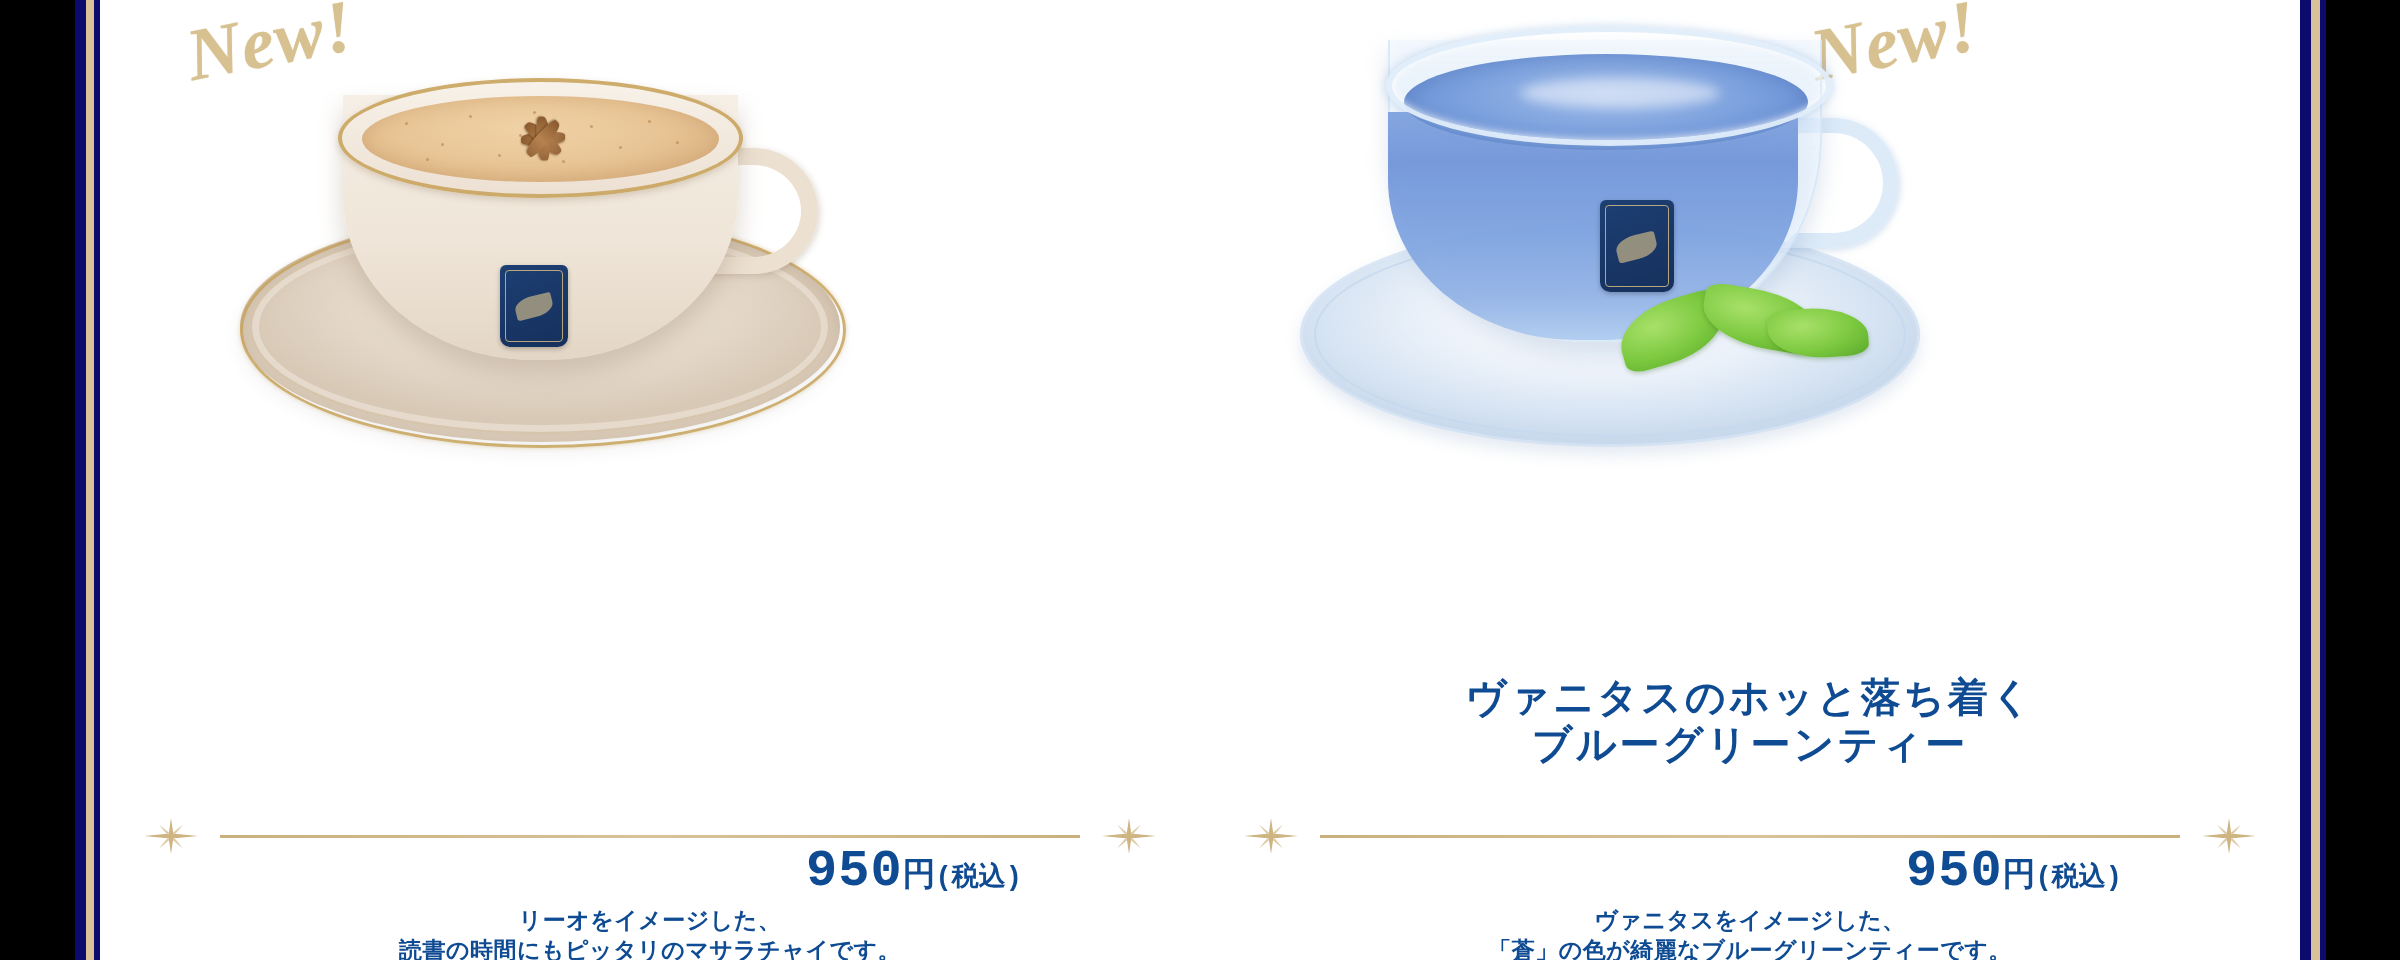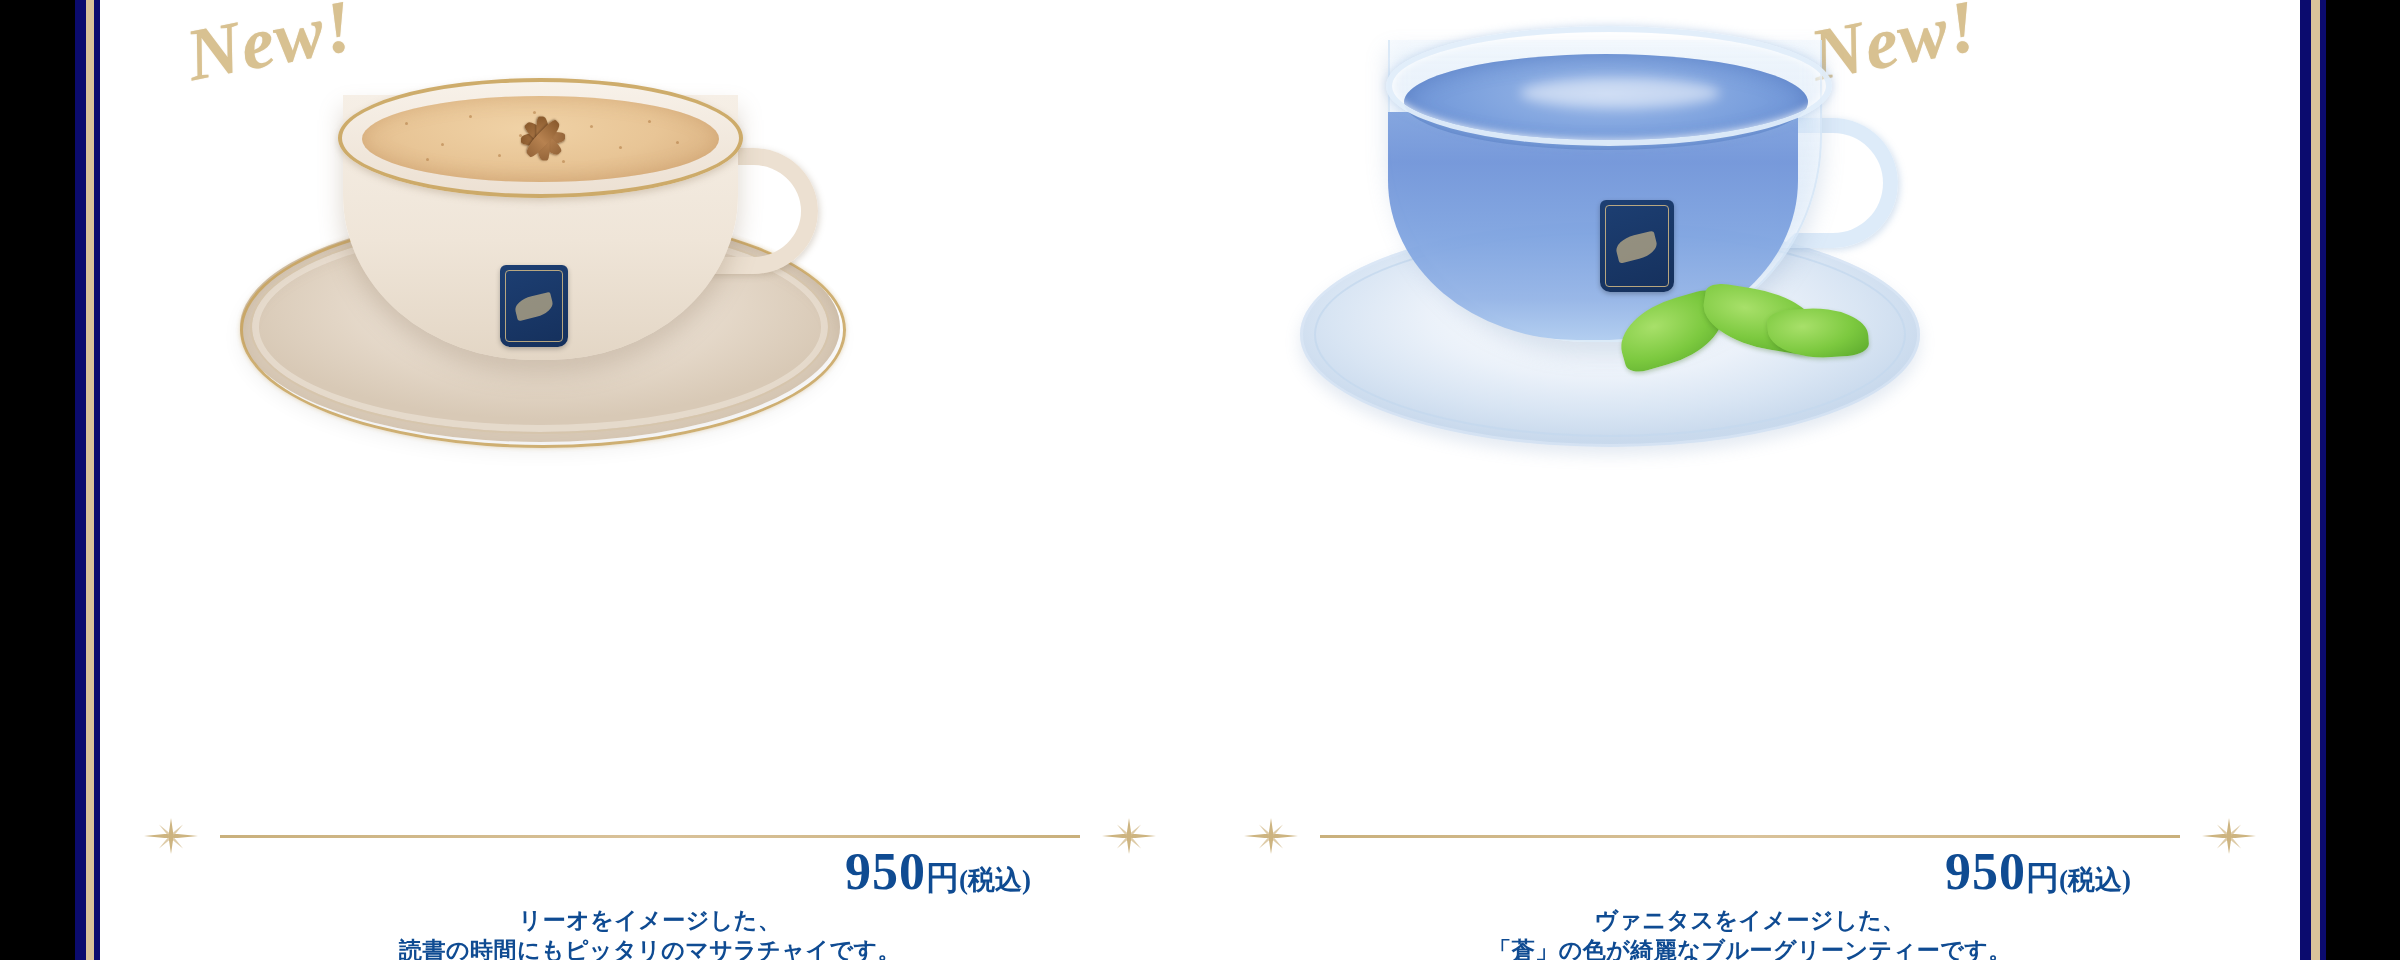--- a/index.html
+++ b/index.html
@@ -222,23 +222,23 @@
   }
   .spark i{
     position:absolute;left:50%;top:50%;width:34px;height:3px;
     margin:-1.5px 0 0 -17px;background:#d3bb8c;opacity:.75;
     clip-path:polygon(0 50%,40% 0,60% 0,100% 50%,60% 100%,40% 100%);
   }
   .spark i.d1{transform:rotate(45deg);}
   .spark i.d2{transform:rotate(-45deg);}
 
   .price{
-    position:absolute;right:169px;top:152px;
+    position:absolute;right:178px;top:152px;
     color:#0f4b92;white-space:nowrap;
-    font-family:Liberation Serif, serif;
+    font-family:Liberation Mono, monospace;
   }
   .price .num{font-size:52px;font-weight:700;letter-spacing:1px;}
   .price .yen{font-size:33px;font-weight:700;}
   .price .tax{font-size:27px;font-weight:700;}
 
   .desc{
     position:absolute;left:0;right:0;top:215px;text-align:center;
     color:#0f4b92;
     font-family:"Liberation Sans","DejaVu Sans",sans-serif;
     font-weight:700;font-size:23px;line-height:30px;
@@ -335,20 +335,22 @@
           <div class="mint">
             <i class="lf1"></i>
               <i class="lf2"></i>
               <i class="lf3"></i>
           </div>
           <div class="crest crest2"></div>
         </div>
       </div>
 
       <div class="info">
+        <div class="title">ヴァニタスのホッと落ち着く
+ブルーグリーンティー</div>
 
         <div class="rule">
           <span class="spark l">
               <i class="d1"></i>
               <i class="d2"></i>
             </span>
           <span class="line"></span>
           <span class="spark r">
               <i class="d1"></i>
               <i class="d2"></i>

